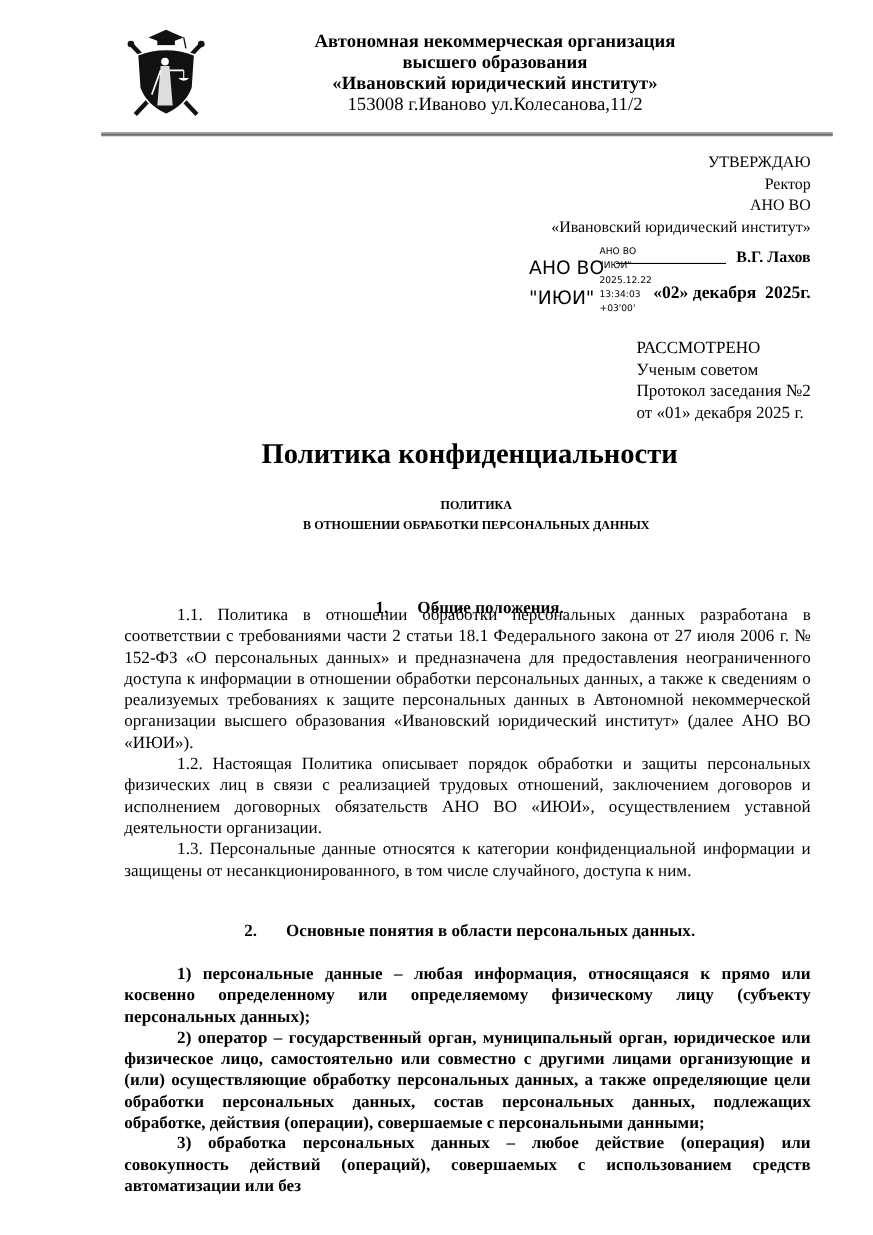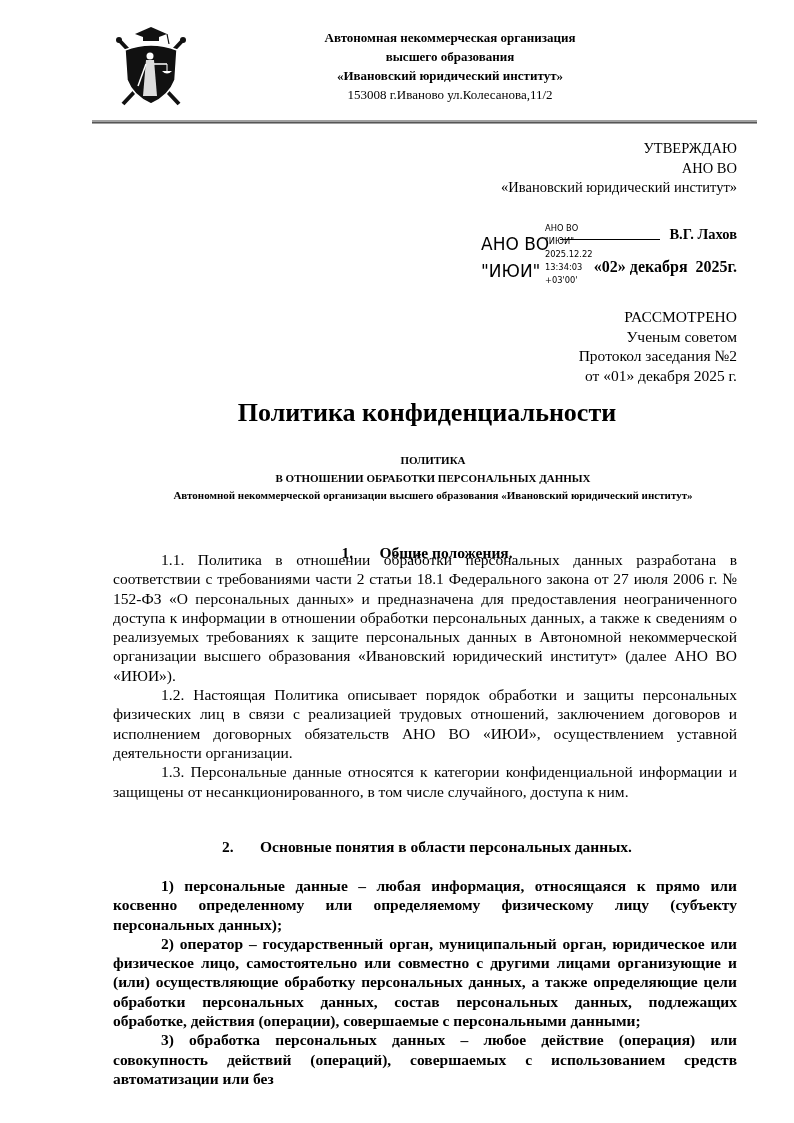--- a/index.html
+++ b/index.html
@@ -1,30 +1,30 @@
 <!DOCTYPE html>
 <html><head>
 <meta charset="utf-8">
 <style>
   html, body { margin: 0; padding: 0; background: #ffffff; }
   body { width: 794px; height: 1123px; position: relative; overflow: hidden;
          font-family: "Liberation Serif", "DejaVu Serif", serif; color: #000; }
   .abs { position: absolute; }
   .logo { left: 113px; top: 24px; width: 76px; height: 86px; }
-  .hdr { left: 270px; top: 28px; width: 360px; text-align: center; font-size: 13px; line-height: 19px; }
+  .hdr { left: 270px; top: 28px; width: 360px; text-align: center; font-size: 17px; line-height: 19px; }
   .hdr .b { font-weight: bold; }
   .rule { left: 92px; top: 120px; width: 665px; height: 4px; background: #a0a0a0; border-top: 0; }
   .rule::after { content: ""; position: absolute; left: 0; right: 0; top: 1.5px; height: 1px; background: #555; }
   .approve { right: 57px; top: 139px; text-align: right; font-weight: normal; font-size: 14.5px; line-height: 19.5px; margin-left: 28px; }
   .sig-big { left: 481px; top: 231px; font-family: "DejaVu Sans", "Liberation Sans", sans-serif; font-size: 17px; line-height: 27px; }
   .sig-small { left: 545px; top: 222px; font-family: "DejaVu Sans", "Liberation Sans", sans-serif; font-size: 8.3px; line-height: 13px; }
   .sig-line { left: 560px; top: 239px; width: 100px; height: 1px; background: #000; }
   .signer { right: 57px; top: 226px; font-weight: bold; font-size: 14.5px; }
   .date { right: 57px; top: 258px; font-weight: bold; font-size: 16px; white-space: pre; }
-  .reviewed { right: 57px; top: 307px; text-align: right; font-size: 15.5px; line-height: 19.5px; margin-left: 22px; }
+  .reviewed { right: 57px; top: 307px; font-size: 15.5px; line-height: 19.5px; margin-left: 22px; }
   .title { left: 0; width: 854px; top: 398px; text-align: center; font-weight: bold; font-size: 26px; }
   .subtitle { left: 108px; width: 650px; top: 452px; text-align: center; font-weight: bold; font-size: 11px; line-height: 17.5px; }
   .sec { left: 0; width: 854px; text-align: center; font-weight: bold; font-size: 15.5px; }
   .sec .num { display: inline-block; width: 38px; text-align: left; }
   .para { left: 113px; width: 624px; font-size: 15.5px; line-height: 19.3px; text-align: justify; }
   .para p { margin: 0; text-indent: 48px; }
 </style>
 </head>
 <body>
 
@@ -55,20 +55,21 @@
   <div class="b">Автономная некоммерческая организация</div>
   <div class="b">высшего образования</div>
   <div class="b">«Ивановский юридический институт»</div>
   <div>153008 г.Иваново ул.Колесанова,11/2</div>
 </div>
 
 <div class="abs rule"></div>
 
 <div class="abs approve">
   <div>УТВЕРЖДАЮ</div>
+  <div>Ректор</div>
   <div>АНО ВО</div>
   <div>«Ивановский юридический институт»</div>
 </div>
 
 <div class="abs sig-big">
   <div>АНО ВО</div>
   <div>"ИЮИ"</div>
 </div>
 <div class="abs sig-small">
   <div>АНО ВО</div>
@@ -86,21 +87,20 @@
   <div>Ученым советом</div>
   <div>Протокол заседания №2</div>
   <div>от «01» декабря 2025 г.</div>
 </div>
 
 <div class="abs title">Политика конфиденциальности</div>
 
 <div class="abs subtitle">
   <div>ПОЛИТИКА</div>
   <div>В ОТНОШЕНИИ ОБРАБОТКИ ПЕРСОНАЛЬНЫХ ДАННЫХ</div>
-  <div>Автономной некоммерческой организации высшего образования «Ивановский юридический институт»</div>
 </div>
 
 <div class="abs sec" style="top:544px;">
   <span class="num">1.</span><span>Общие положения.</span>
 </div>
 <div class="abs para" style="top:550px;">
   <p>1.1.  Политика в отношении обработки персональных данных разработана в соответствии с требованиями части 2 статьи 18.1 Федерального закона от 27 июля 2006 г. № 152-ФЗ «О персональных данных» и предназначена для предоставления неограниченного доступа к информации в отношении обработки персональных данных, а также к сведениям о реализуемых требованиях к защите персональных данных в Автономной некоммерческой организации высшего образования «Ивановский юридический институт» (далее АНО ВО «ИЮИ»).</p>
   <p>1.2.  Настоящая Политика описывает порядок обработки и защиты персональных физических лиц в связи с реализацией трудовых отношений, заключением договоров и исполнением договорных обязательств АНО ВО «ИЮИ», осуществлением уставной деятельности организации.</p>
   <p>1.3.  Персональные данные относятся к категории конфиденциальной информации и защищены от несанкционированного, в том числе случайного, доступа к ним.</p>
 </div>

